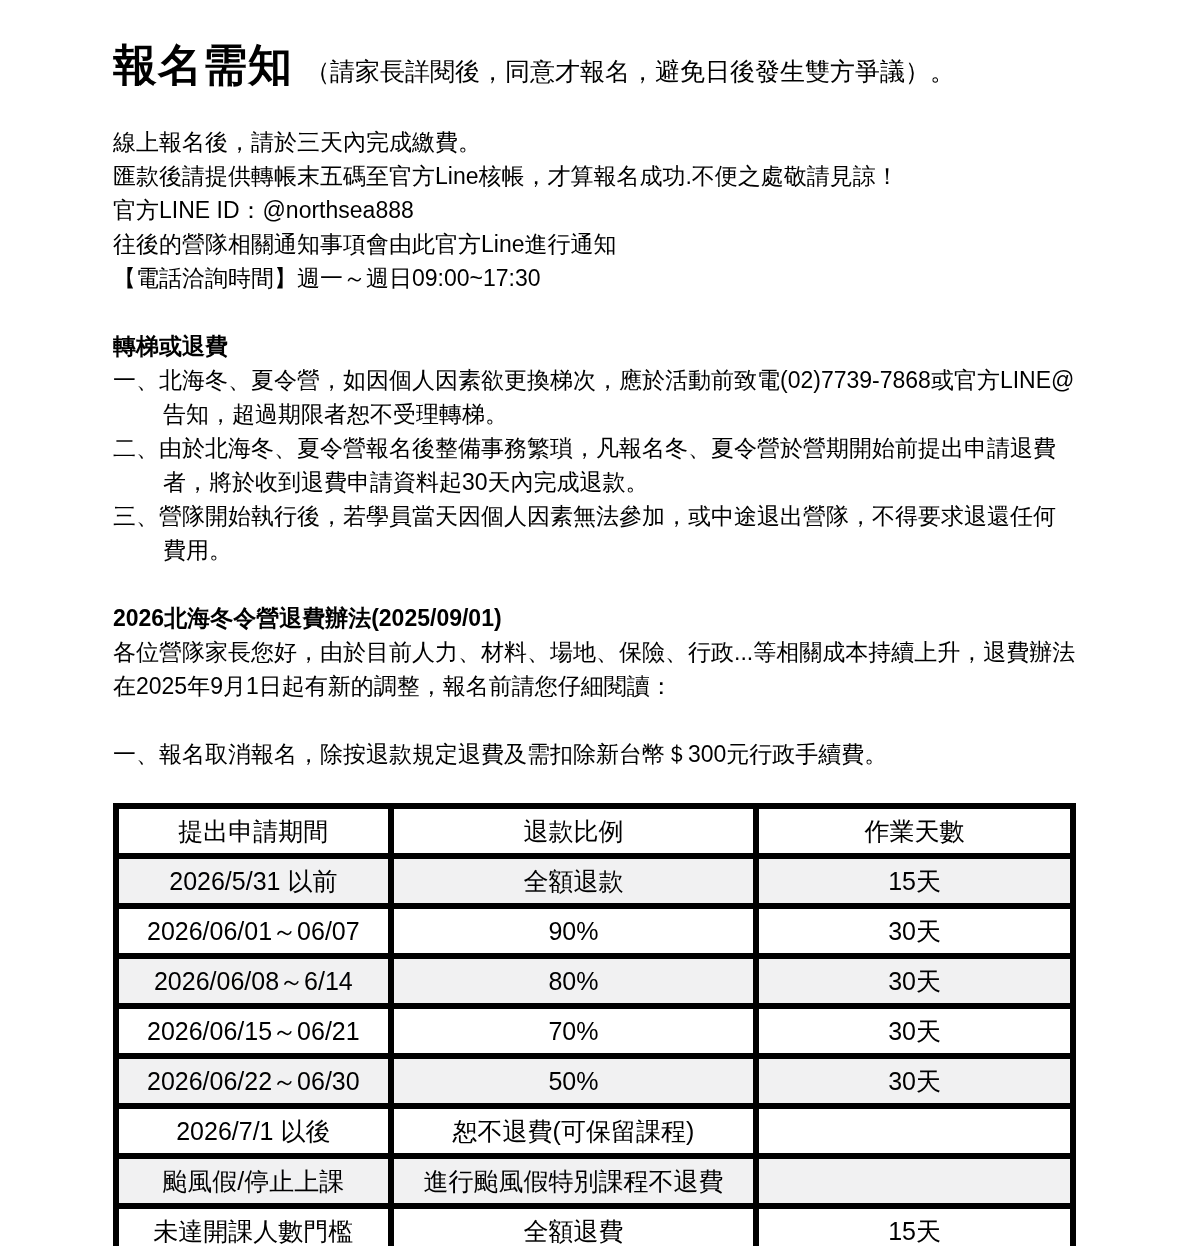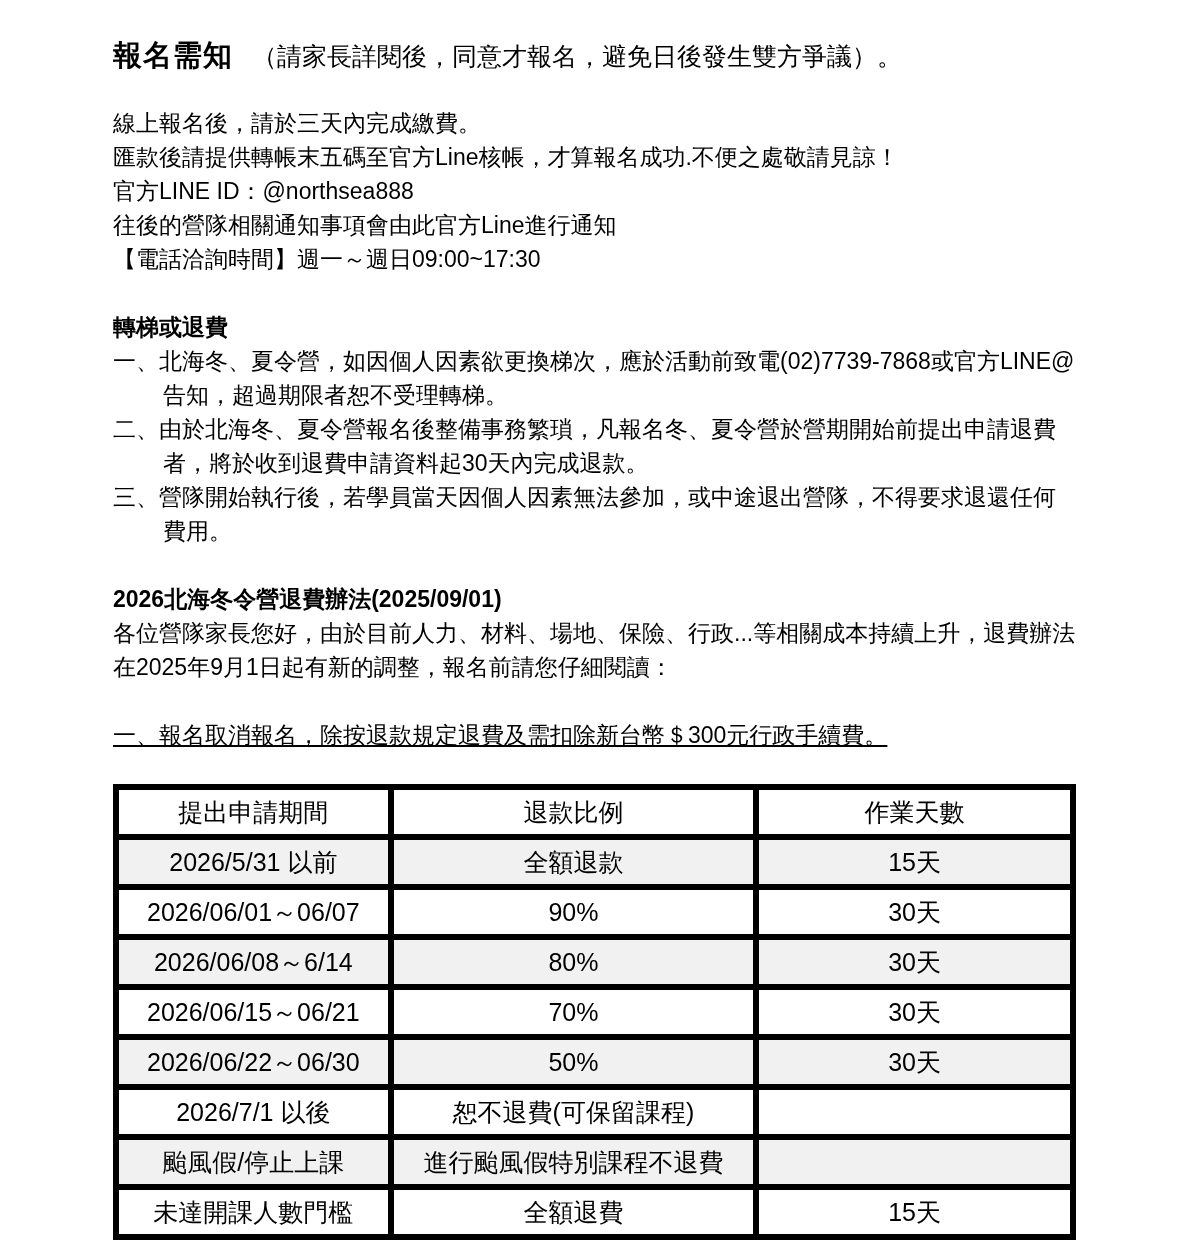--- a/index.html
+++ b/index.html
@@ -20,42 +20,42 @@
     width: 963px;
   }
   
   .title-row {
     display: flex;
     align-items: baseline;
     margin: 0 0 30px 0;
     white-space: nowrap;
   }
   .doc-title {
-    font-size: 29px;
+    font-size: 44px;
     font-weight: 700;
     letter-spacing: 1px;
   }
   .doc-title-note {
     font-size: 25px;
     font-weight: 400;
-    margin-left: 19px;
+    margin-left: 12px;
   }
   
   .para, .list-item, .section-heading, .rule-line {
     font-size: 23px;
     line-height: 34px;
   }
   .intro-block { margin: 12px 0 34px 0; }
   .section-heading { font-weight: 700; }
   .list-item {
     padding-left: 50px;
     text-indent: -50px;
   }
   .section-block { margin: 8px 0 34px 0; }
-  .rule-line { margin: 0 0 32px 0; text-decoration: underline; }
+  .rule-line { margin: 0 0 32px 0; }
   
   table.refund-table {
     border-collapse: collapse;
     table-layout: fixed;
     width: 963px;
     font-size: 25px;
   }
   table.refund-table th,
   table.refund-table td {
     border: 6px solid #000000;

